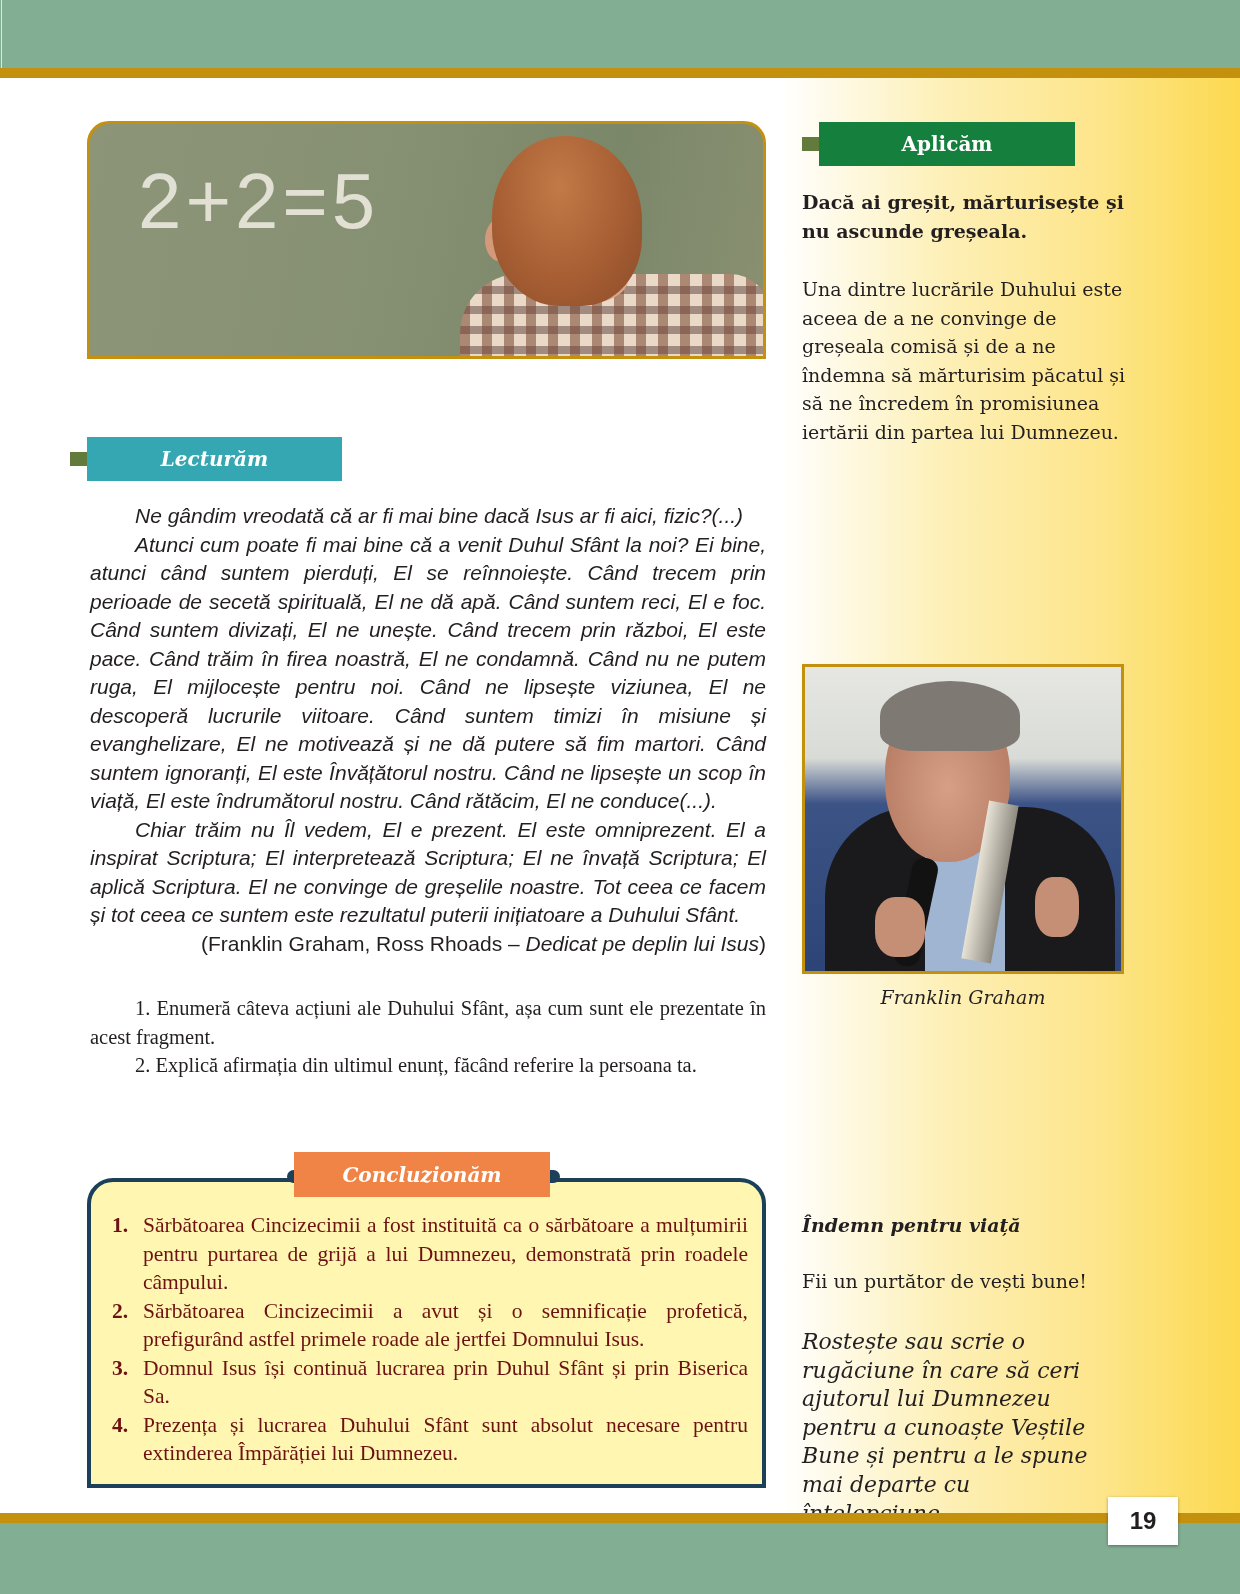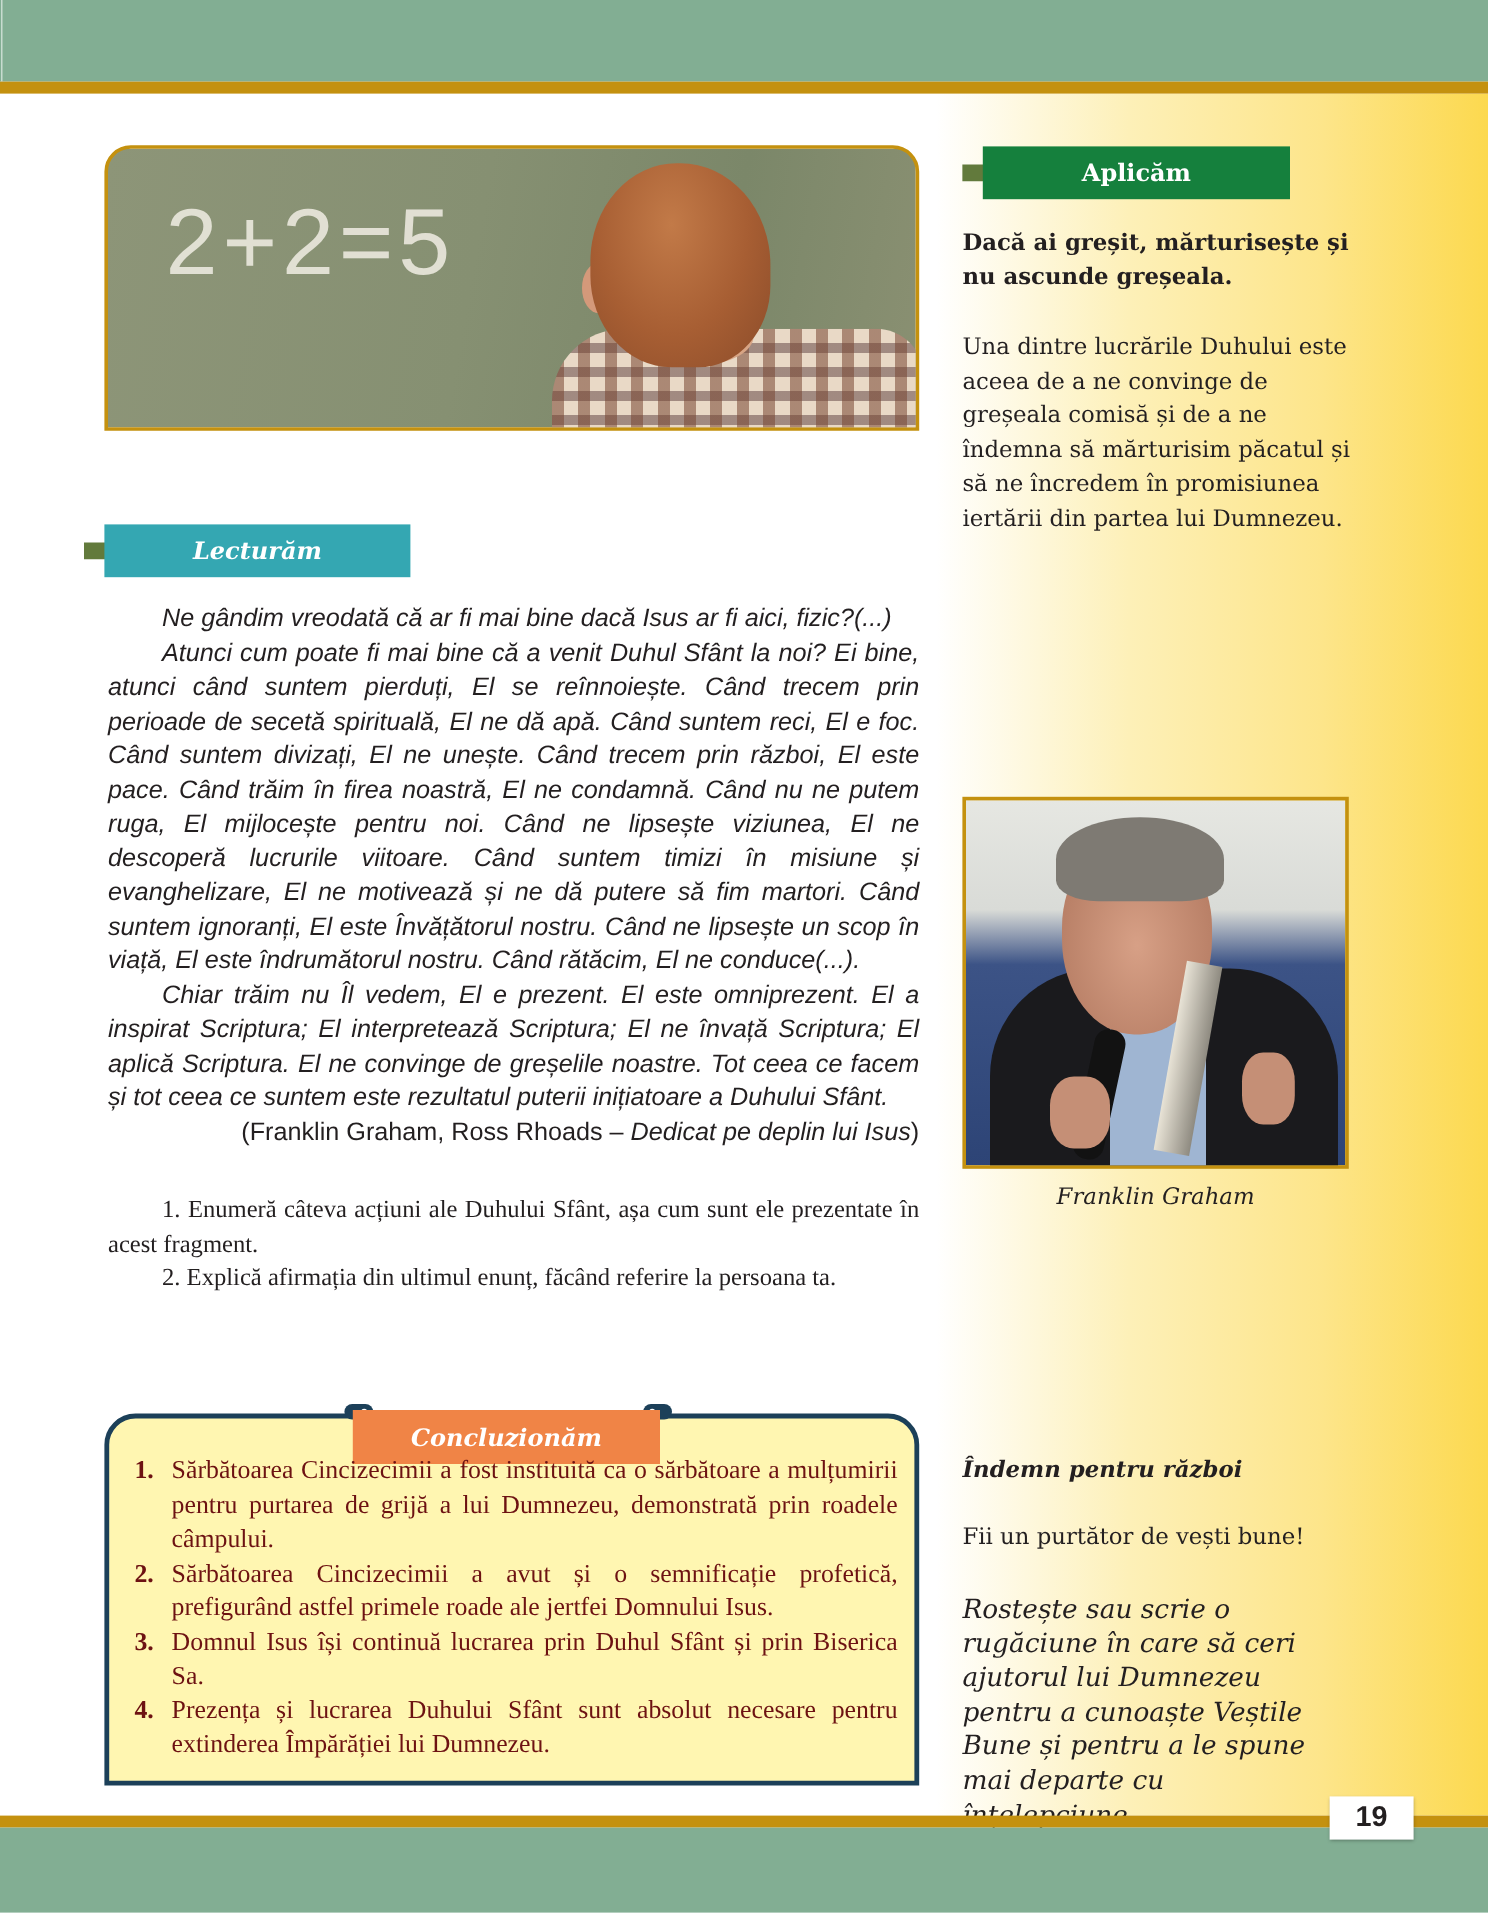--- a/index.html
+++ b/index.html
@@ -87,39 +87,39 @@
     .g-book { position: absolute; left: 170px; top: 135px; width: 30px; height: 160px; background: linear-gradient(90deg, #e8e3d6, #8e8a80); transform: rotate(10deg); }
     .g-hand1 { position: absolute; left: 70px; top: 230px; width: 50px; height: 60px; background: #c58f76; border-radius: 40%; }
     .g-hand2 { position: absolute; left: 230px; top: 210px; width: 44px; height: 60px; background: #c58f76; border-radius: 40%; }
     .caption { position: absolute; left: 802px; top: 986px; width: 322px; text-align: center; font-style: italic; font-size: 19px; }
 
     
     .concl-box {
       position: absolute; left: 87px; top: 1178px; width: 679px; height: 310px;
       background: #fff6b1; border: 4px solid #1c4059; border-radius: 26px 26px 0 0; box-sizing: border-box;
     }
-    .tag-concl { left: 294px; top: 1152px; width: 256px; height: 45px; background: #f08446; font-style: italic; font-weight: bold; font-size: 20px; margin-top: 23px; }
+    .tag-concl { left: 294px; top: 1152px; width: 256px; height: 45px; background: #f08446; font-style: italic; font-weight: bold; font-size: 20px; }
     .pin { position: absolute; top: 1170px; width: 24px; height: 13px; background: #1c4059; border-radius: 7px; }
     .pin::after { content: ""; position: absolute; top: 4px; width: 5px; height: 5px; border-radius: 50%; background: #fff; }
     .pin-left { left: 287px; }
     .pin-left::after { right: 5px; }
     .pin-right { left: 536px; }
     .pin-right::after { left: 5px; }
     .concl-list { position: absolute; left: 112px; top: 1211px; width: 636px; margin: 0; padding: 0; list-style: none;
       font-family: "Liberation Serif", serif; font-size: 21.5px; line-height: 28.5px; color: #6d1212; text-align: justify; }
     .concl-list li { position: relative; padding-left: 31px; }
     .concl-list .num { position: absolute; left: 0; top: 0; font-weight: bold; }
 
     
     .indemn-title { position: absolute; left: 802px; top: 1214px; font-size: 19px; font-weight: bold; font-style: italic; }
     .indemn-call { position: absolute; left: 802px; top: 1270px; font-size: 19px; }
     .indemn-body { position: absolute; left: 802px; top: 1328px; width: 320px; font-size: 22px; font-style: italic; line-height: 28.6px; }
 
     .page-number {
-      position: absolute; left: 1108px; top: 1497px; width: 70px; height: 36px; background: #fff;
+      position: absolute; left: 1108px; top: 1497px; width: 70px; height: 48px; background: #fff;
       display: flex; align-items: center; justify-content: center; box-shadow: 0 1px 3px rgba(0,0,0,.35);
       font-family: "Liberation Sans", sans-serif; font-weight: bold; font-size: 24px; color: #231f20;
     }
   </style>
 </head>
 <body>
 
 <div class="gradient-col"></div>
 <div class="top-band"></div>
 <div class="top-rule"></div>
@@ -168,19 +168,19 @@
 <div class="pin pin-left"></div>
 <div class="pin pin-right"></div>
 <div class="tag tag-concl">Concluzionăm</div>
 <ol class="concl-list">
   <li><span class="num">1.</span><span>Sărbătoarea Cincizecimii a fost instituită ca o sărbătoare a mulțumirii pentru purtarea de grijă a lui Dumnezeu, demonstrată prin roadele câmpului.</span></li>
   <li><span class="num">2.</span><span>Sărbătoarea Cincizecimii a avut și o semnificație profetică, prefigurând astfel primele roade ale jertfei Domnului Isus.</span></li>
   <li><span class="num">3.</span><span>Domnul Isus își continuă lucrarea prin Duhul Sfânt și prin Biserica Sa.</span></li>
   <li><span class="num">4.</span><span>Prezența și lucrarea Duhului Sfânt sunt absolut necesare pentru extinderea Împărăției lui Dumnezeu.</span></li>
 </ol>
 
-<div class="indemn-title">Îndemn pentru război</div>
+<div class="indemn-title">Îndemn pentru viață</div>
 <div class="indemn-call">Fii un purtător de vești bune!</div>
 <div class="indemn-body">Rostește sau scrie o rugăciune în care să ceri ajutorul lui Dumnezeu pentru a cunoaște Veștile Bune și pentru a le spune mai departe cu înțelepciune.</div>
 
 <div class="bottom-rule"></div>
 <div class="bottom-band"></div>
 <div class="page-number">19</div>
 
 </body></html>

